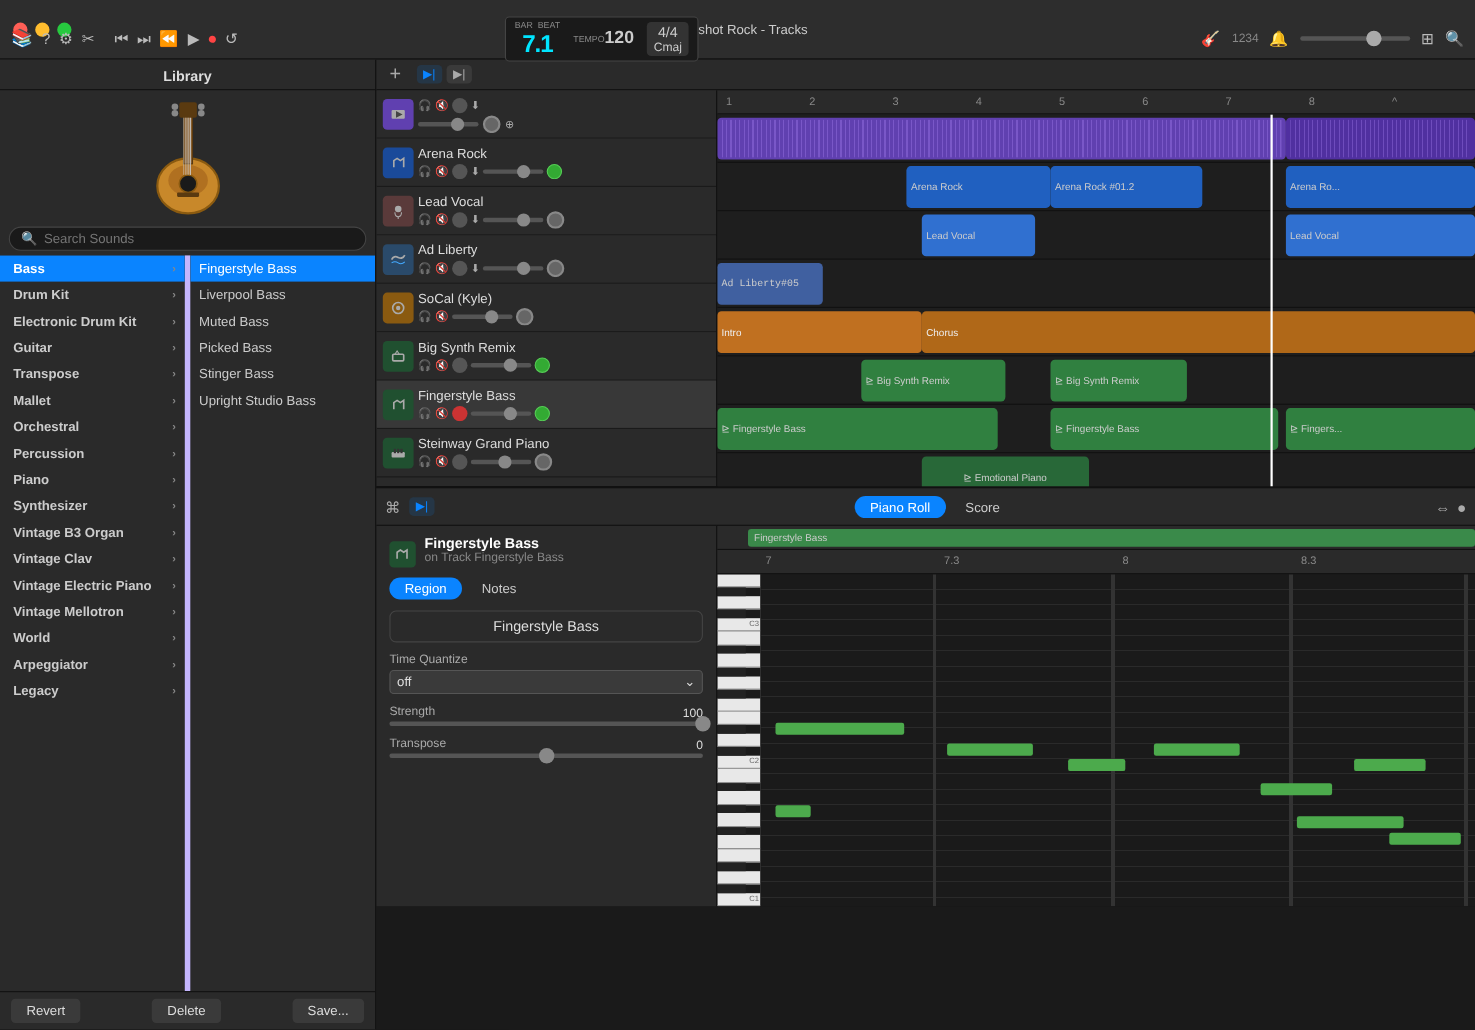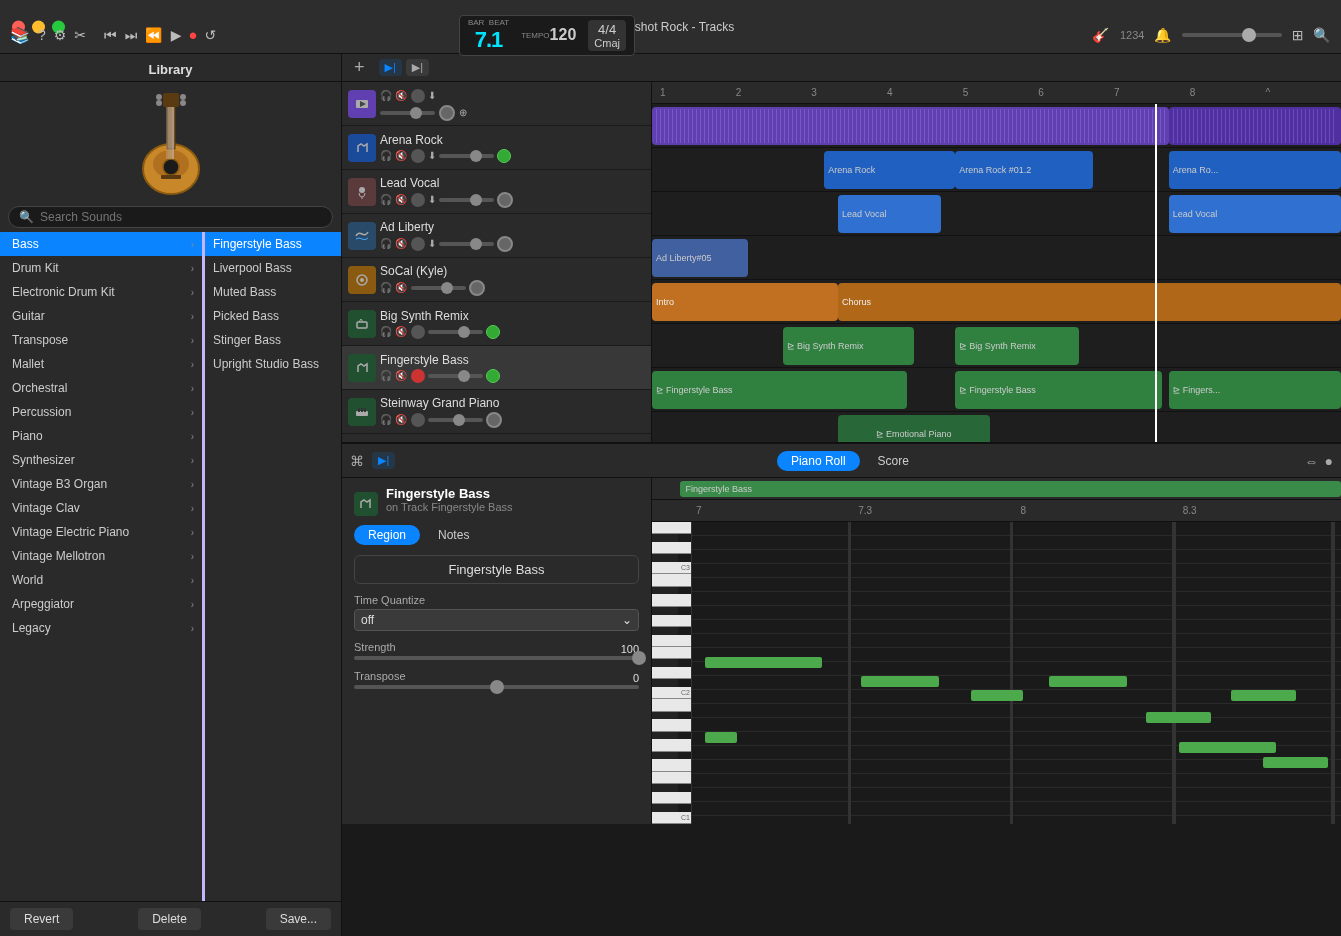--- a/index.html
+++ b/index.html
@@ -125,23 +125,24 @@
       color: #aaa;
       font-size: 12px;
       width: 100%;
     }
     #library-content {
       display: flex;
       flex: 1;
       overflow: hidden;
     }
     #categories {
-      width: 205px;
+      width: 173px;
       overflow-y: auto;
-      border-right: 3px solid #c4b5fd;
+      border-right: 5px solid #c4b5fd;
+      font-weight: bold;
     }
     .cat-item {
       padding: 5px 8px 5px 12px;
       color: #ccc;
       font-size: 12px;
       display: flex;
       justify-content: space-between;
       align-items: center;
       cursor: pointer;
     }
@@ -968,21 +969,21 @@
             <div class="clip-row">
               <div class="clip clip-blue" style="left:27%;width:15%;background:#3070d0;">
                 <span style="font-size:9px;color:#ccc;">Lead Vocal</span>
               </div>
               <div class="clip clip-blue" style="left:75%;width:25%;background:#3070d0;">
                 <span style="font-size:9px;color:#ccc;">Lead Vocal</span>
               </div>
             </div>
 
             <div class="clip-row">
-              <div class="clip" style="left:0%;width:14%;background:#4060a0;">
+              <div class="clip" style="left:0%;width:14%;background:#4060a0;font-family:Liberation Mono, monospace;">
                 <span style="font-size:9px;color:#ccc;">Ad Liberty#05</span>
               </div>
             </div>
 
             <div class="clip-row">
               <div class="clip clip-orange" style="left:0%;width:27%;background:#c07020;">
                 <span style="font-size:9px;color:#eee;">Intro</span>
               </div>
               <div class="clip clip-orange" style="left:27%;width:73%;background:#b06818;">
                 <span style="font-size:9px;color:#eee;">Chorus</span>

